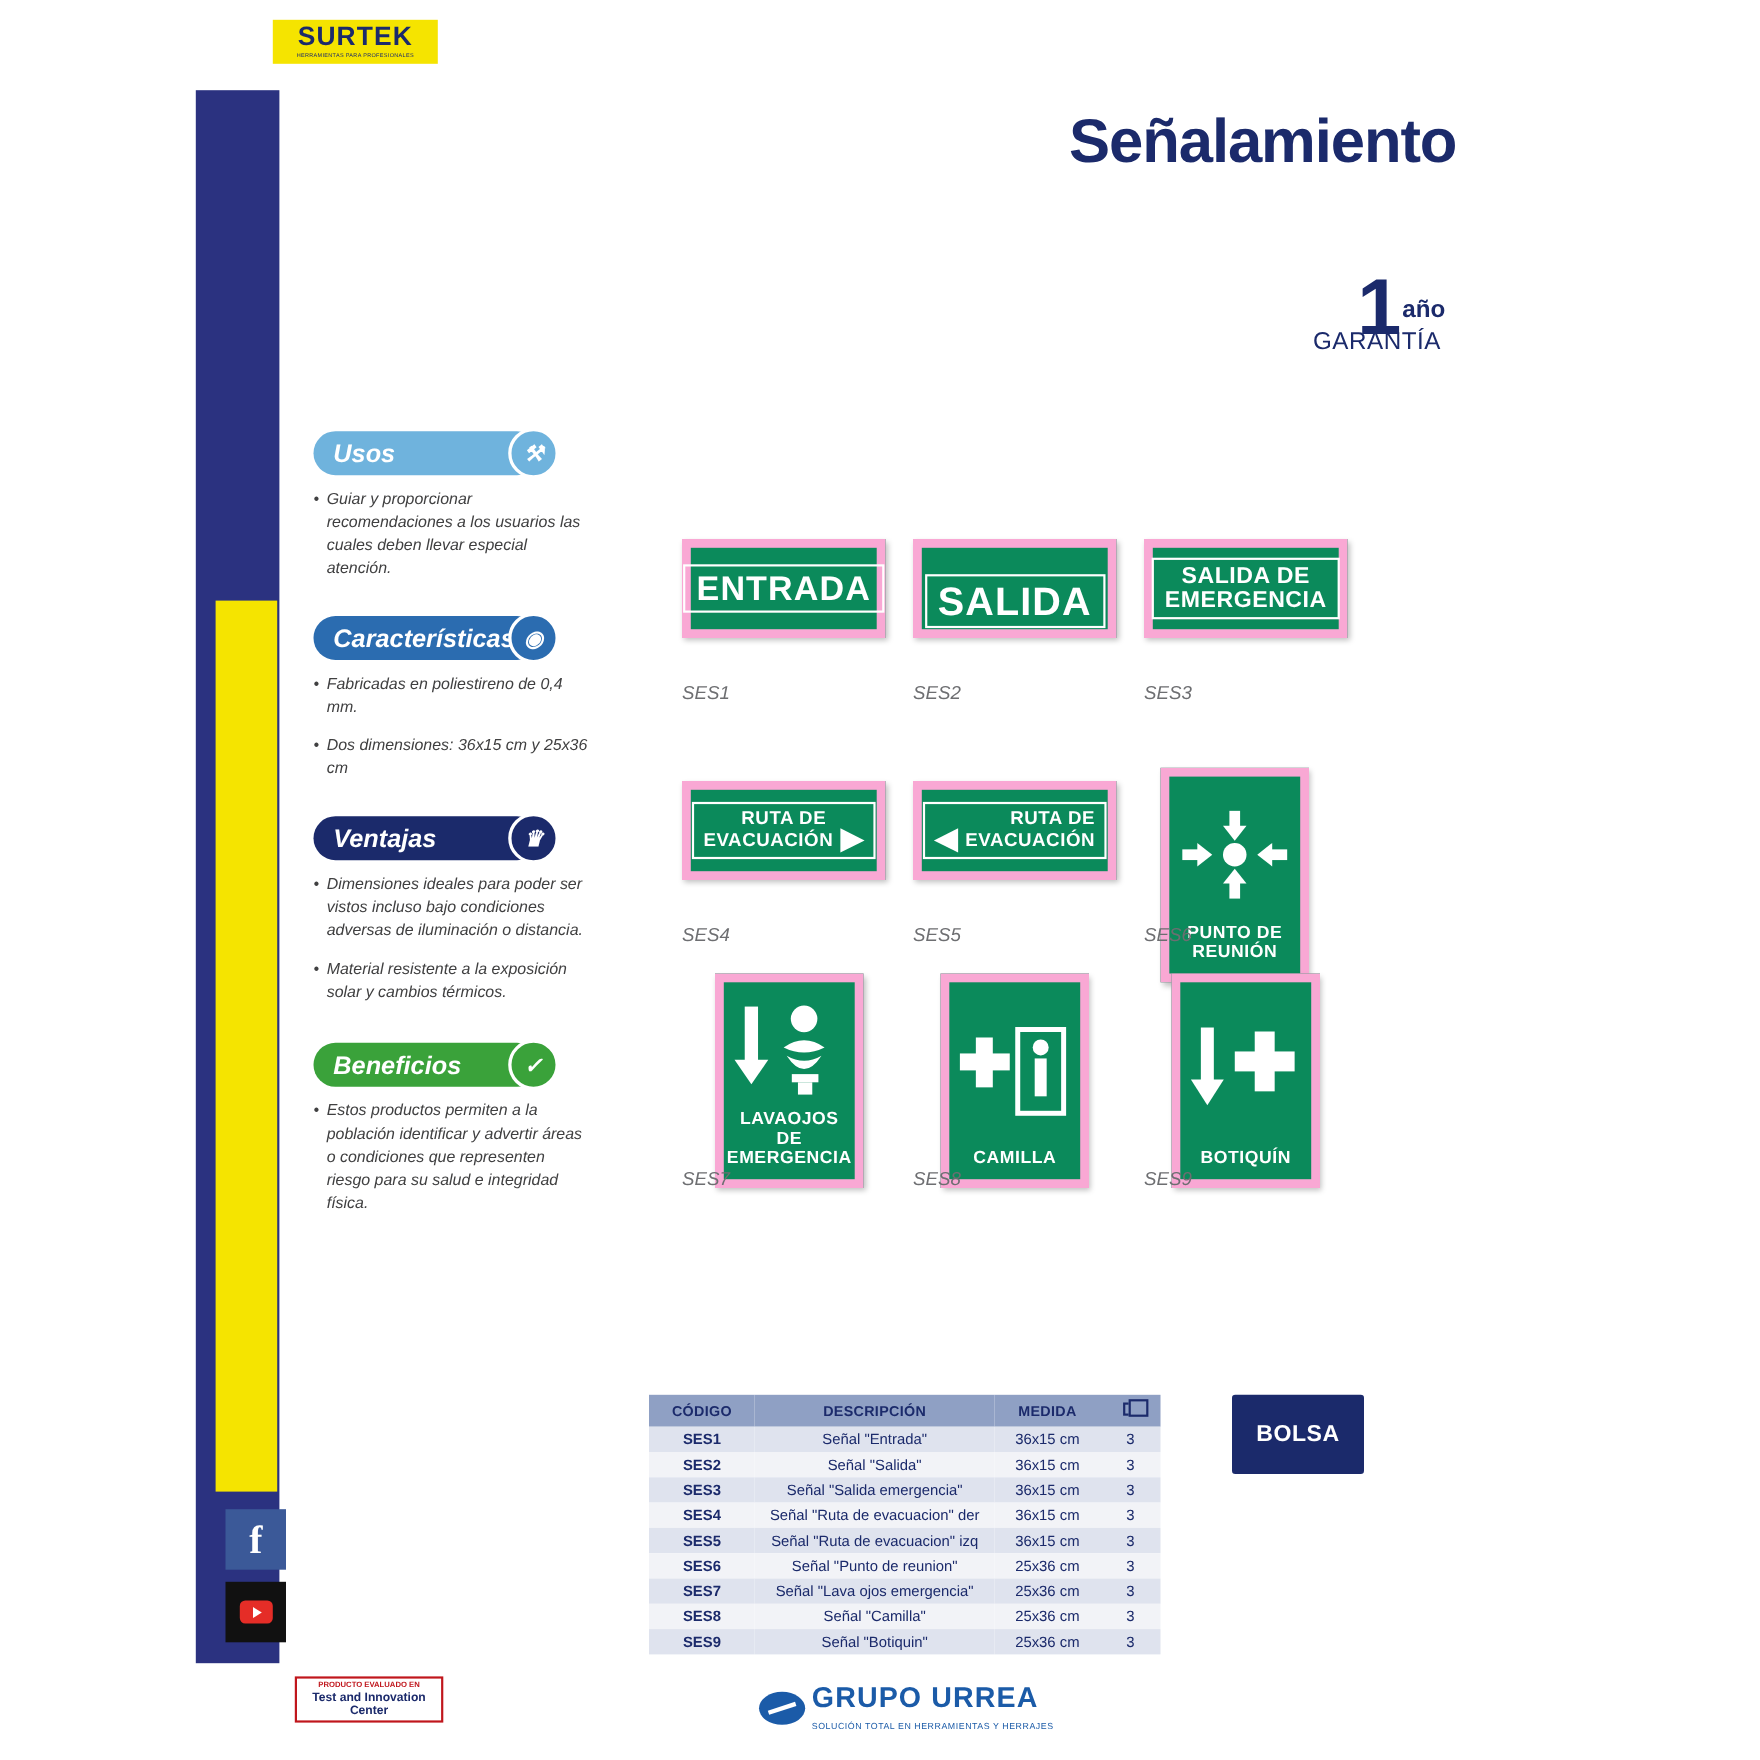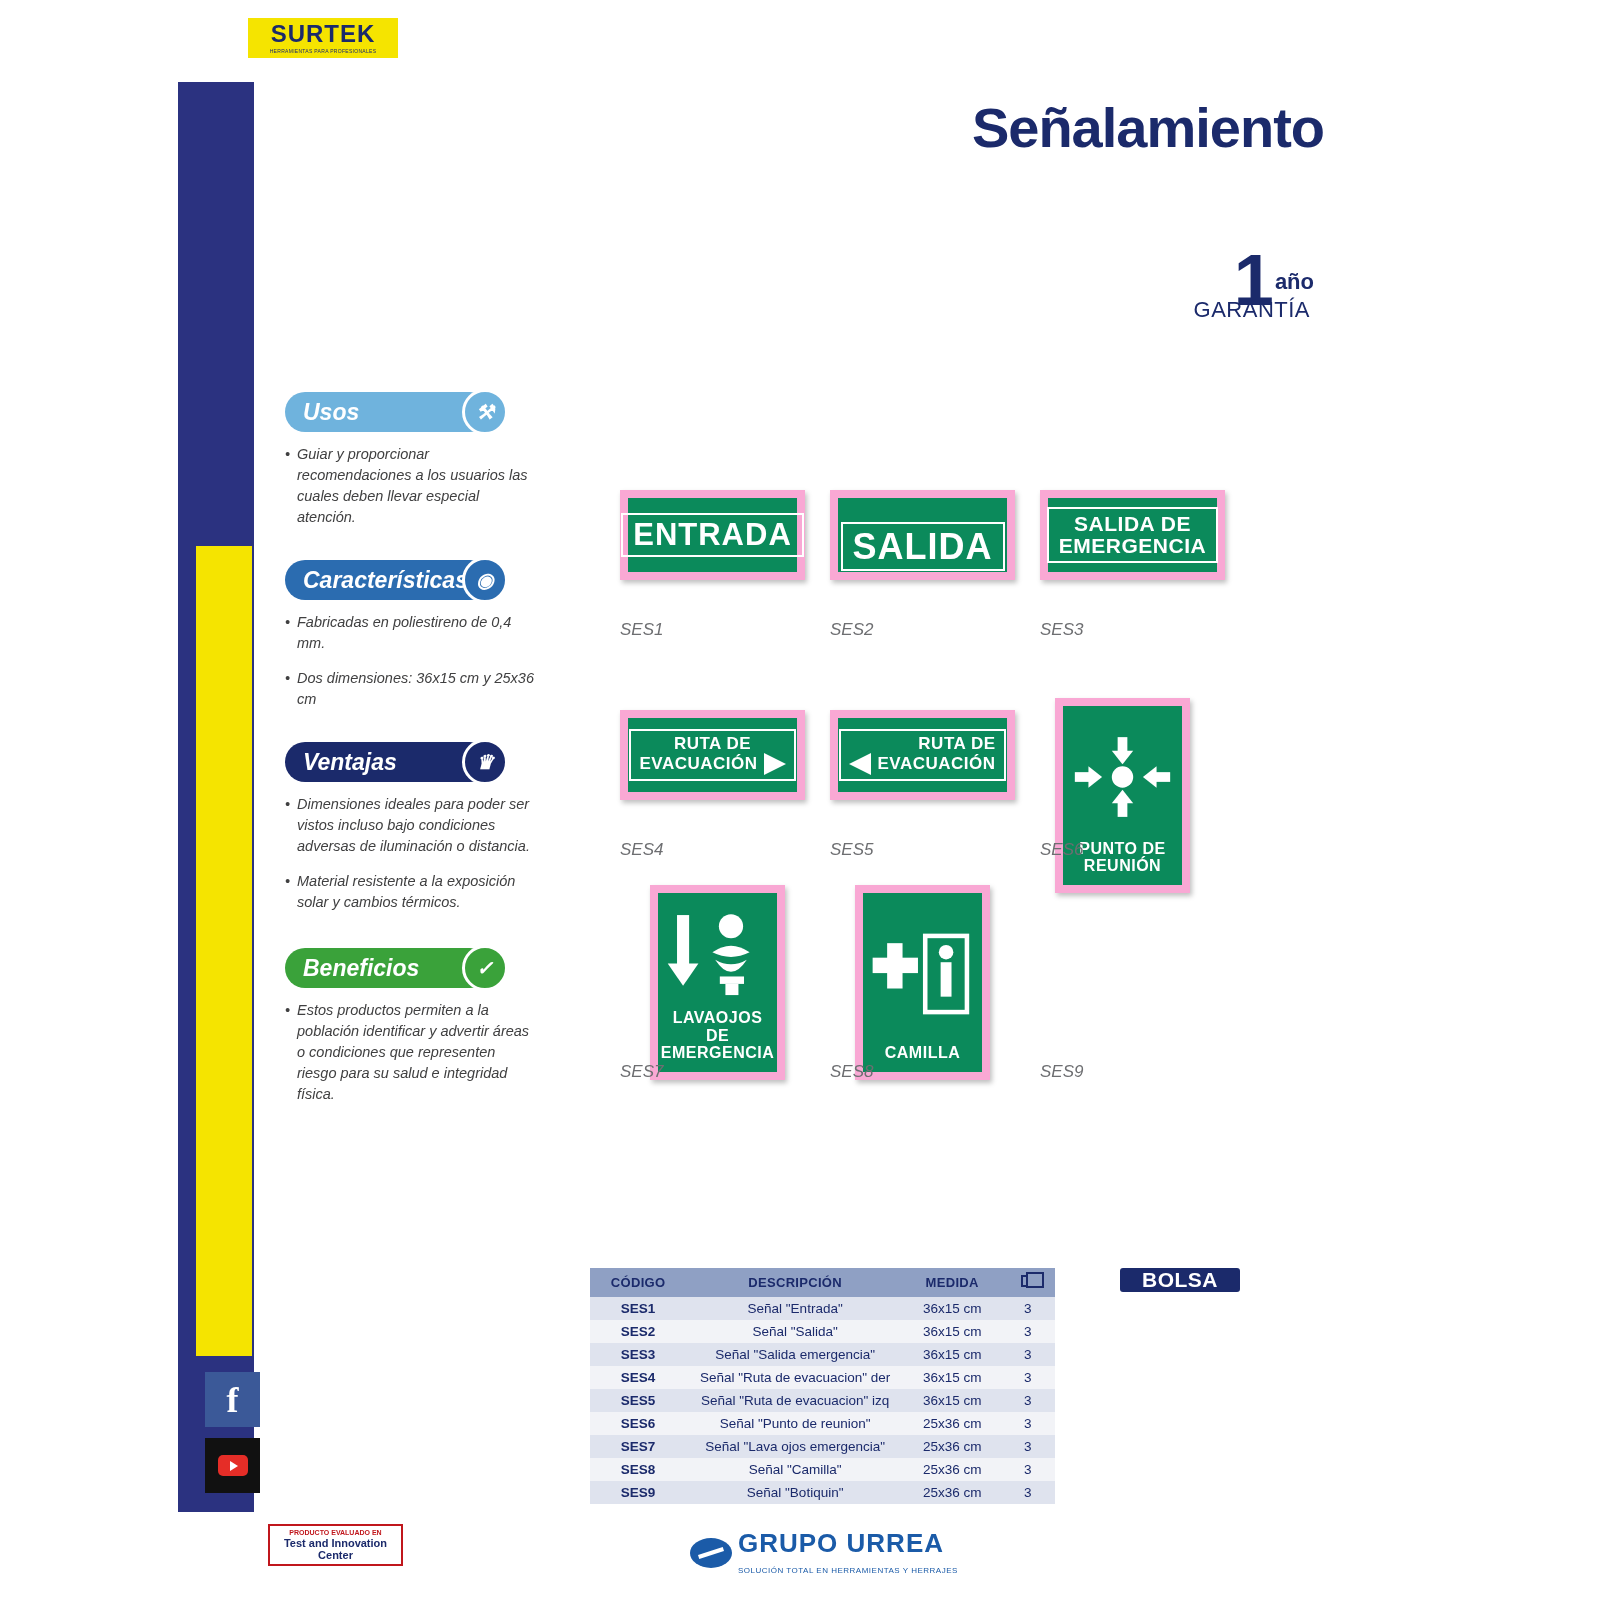--- a/index.html
+++ b/index.html
@@ -187,21 +187,21 @@
     display: inline-block; width: 14px; height: 12px; border: 2px solid #1b2a6b;
     position: relative;
   }
   .box-icon:after {
     content: ""; position: absolute; left: 3px; top: -5px;
     width: 14px; height: 12px; border: 2px solid #1b2a6b; background: #8fa0c4;
   }
   .bolsa {
     position: absolute; left: 1120px; top: 1268px;
     background: #1b2a6b; color: #fff; font-weight: bold; font-size: 21px;
-    padding: 0 22px; border-radius: 3px; letter-spacing: .5px;
+    padding: 24px 22px; border-radius: 3px; letter-spacing: .5px;
   }
 </style>
 </head>
 <body>
 
 <div class="page">
 
   <div class="bar-blue"></div>
   <div class="bar-yellow"></div>
 
@@ -392,20 +392,35 @@
         <circle cx="85" cy="26" r="8" fill="#fff"></circle>
         <rect x="79" y="37" width="12" height="38" fill="#fff"></rect>
       </svg>
     </div>
     <div class="label">
       <div>CAMILLA</div>
     </div>
   </div>
   <div class="code" style="left:830px; top:1062px;">SES8</div>
 
+  <div class="sign tall tallcol" style="left:1065px; top:885px;">
+    <div class="pict">
+      <svg width="118" height="100" viewBox="0 0 118 100" aria-hidden="true">
+        <rect x="14" y="6" width="13" height="58" fill="#fff"></rect>
+        <polygon points="20.5,84 4,58 37,58" fill="#fff"></polygon>
+        <g fill="#fff">
+          <rect x="48" y="30" width="60" height="20"></rect>
+          <rect x="68" y="10" width="20" height="60"></rect>
+        </g>
+      </svg>
+    </div>
+    <div class="label">
+      <div>BOTIQUÍN</div>
+    </div>
+  </div>
   <div class="code" style="left:1040px; top:1062px;">SES9</div>
 
   <div class="tbl">
     <table>
       <thead>
         <tr>
           <th style="width:95px;">CÓDIGO</th>
           <th style="width:215px;">DESCRIPCIÓN</th>
           <th style="width:95px;">MEDIDA</th>
           <th style="width:45px;"><span class="box-icon"></span></th>

